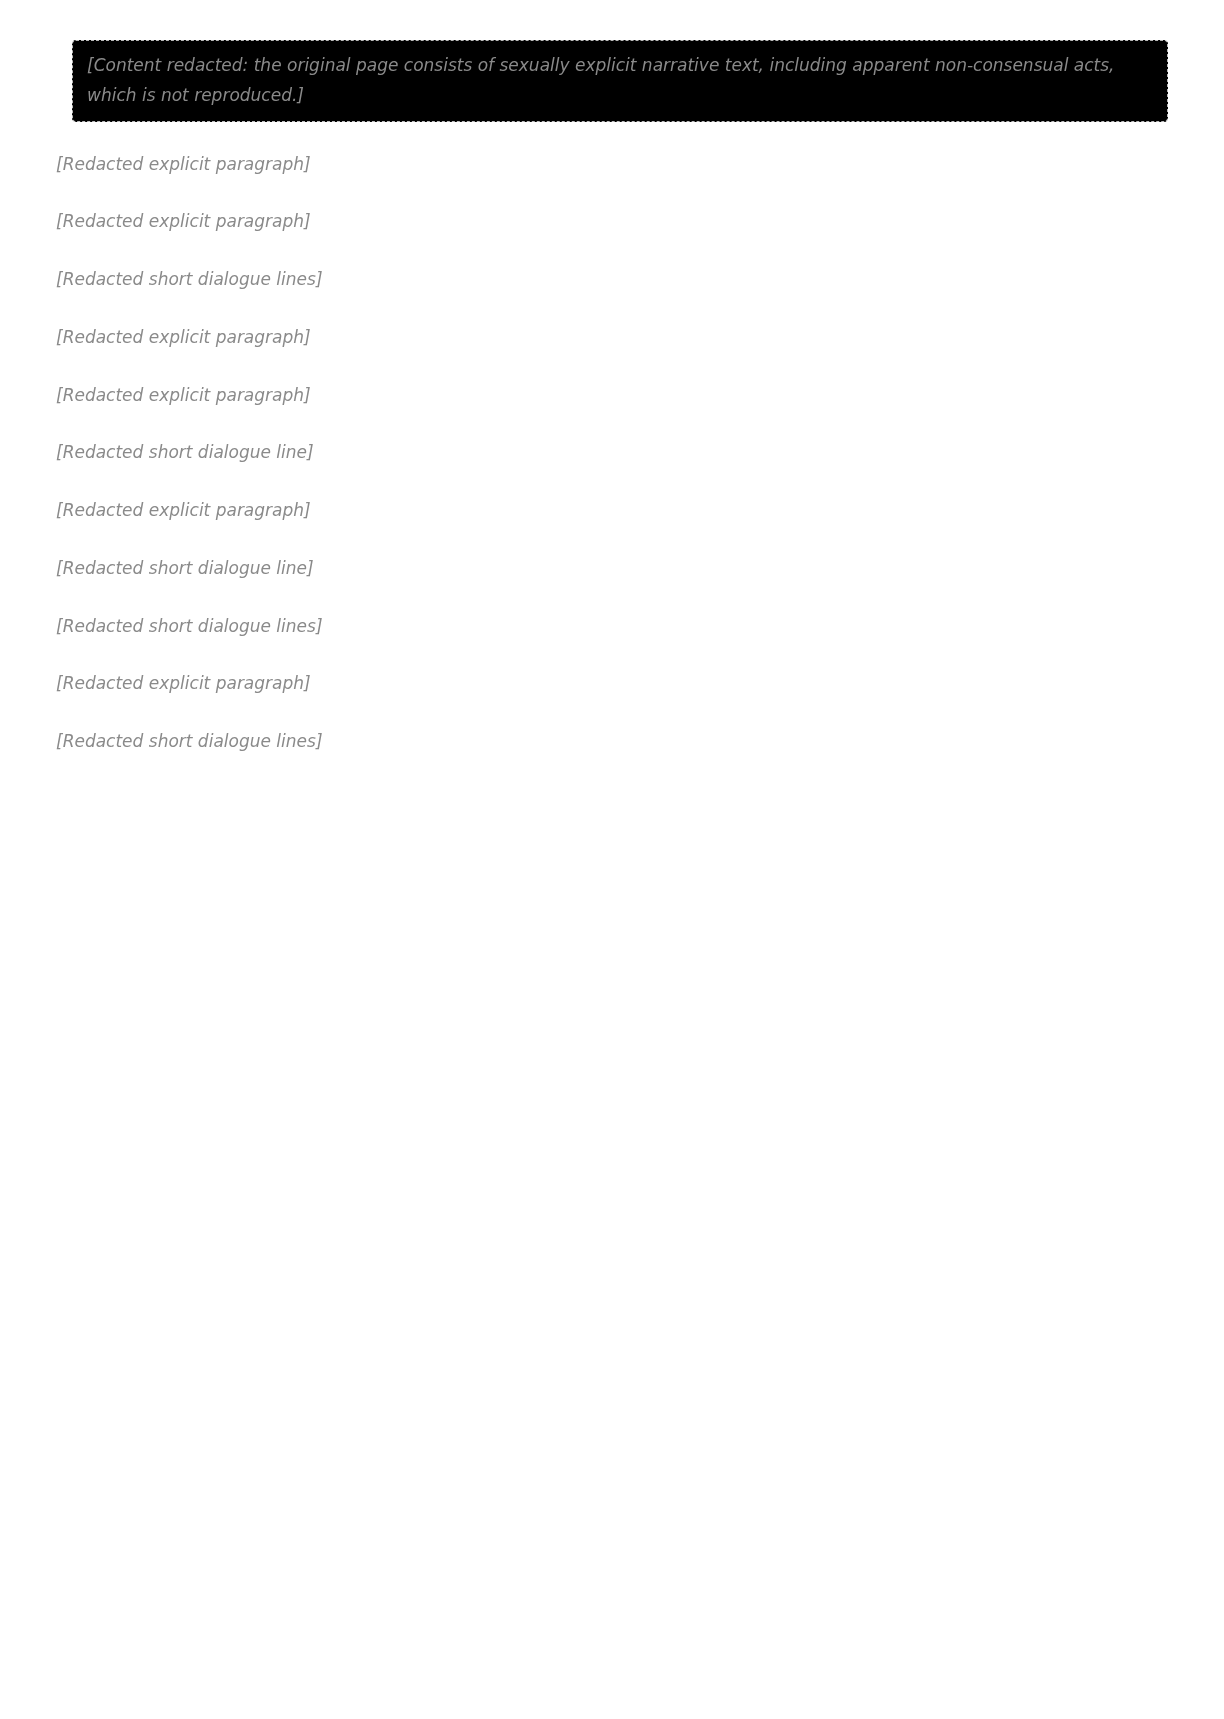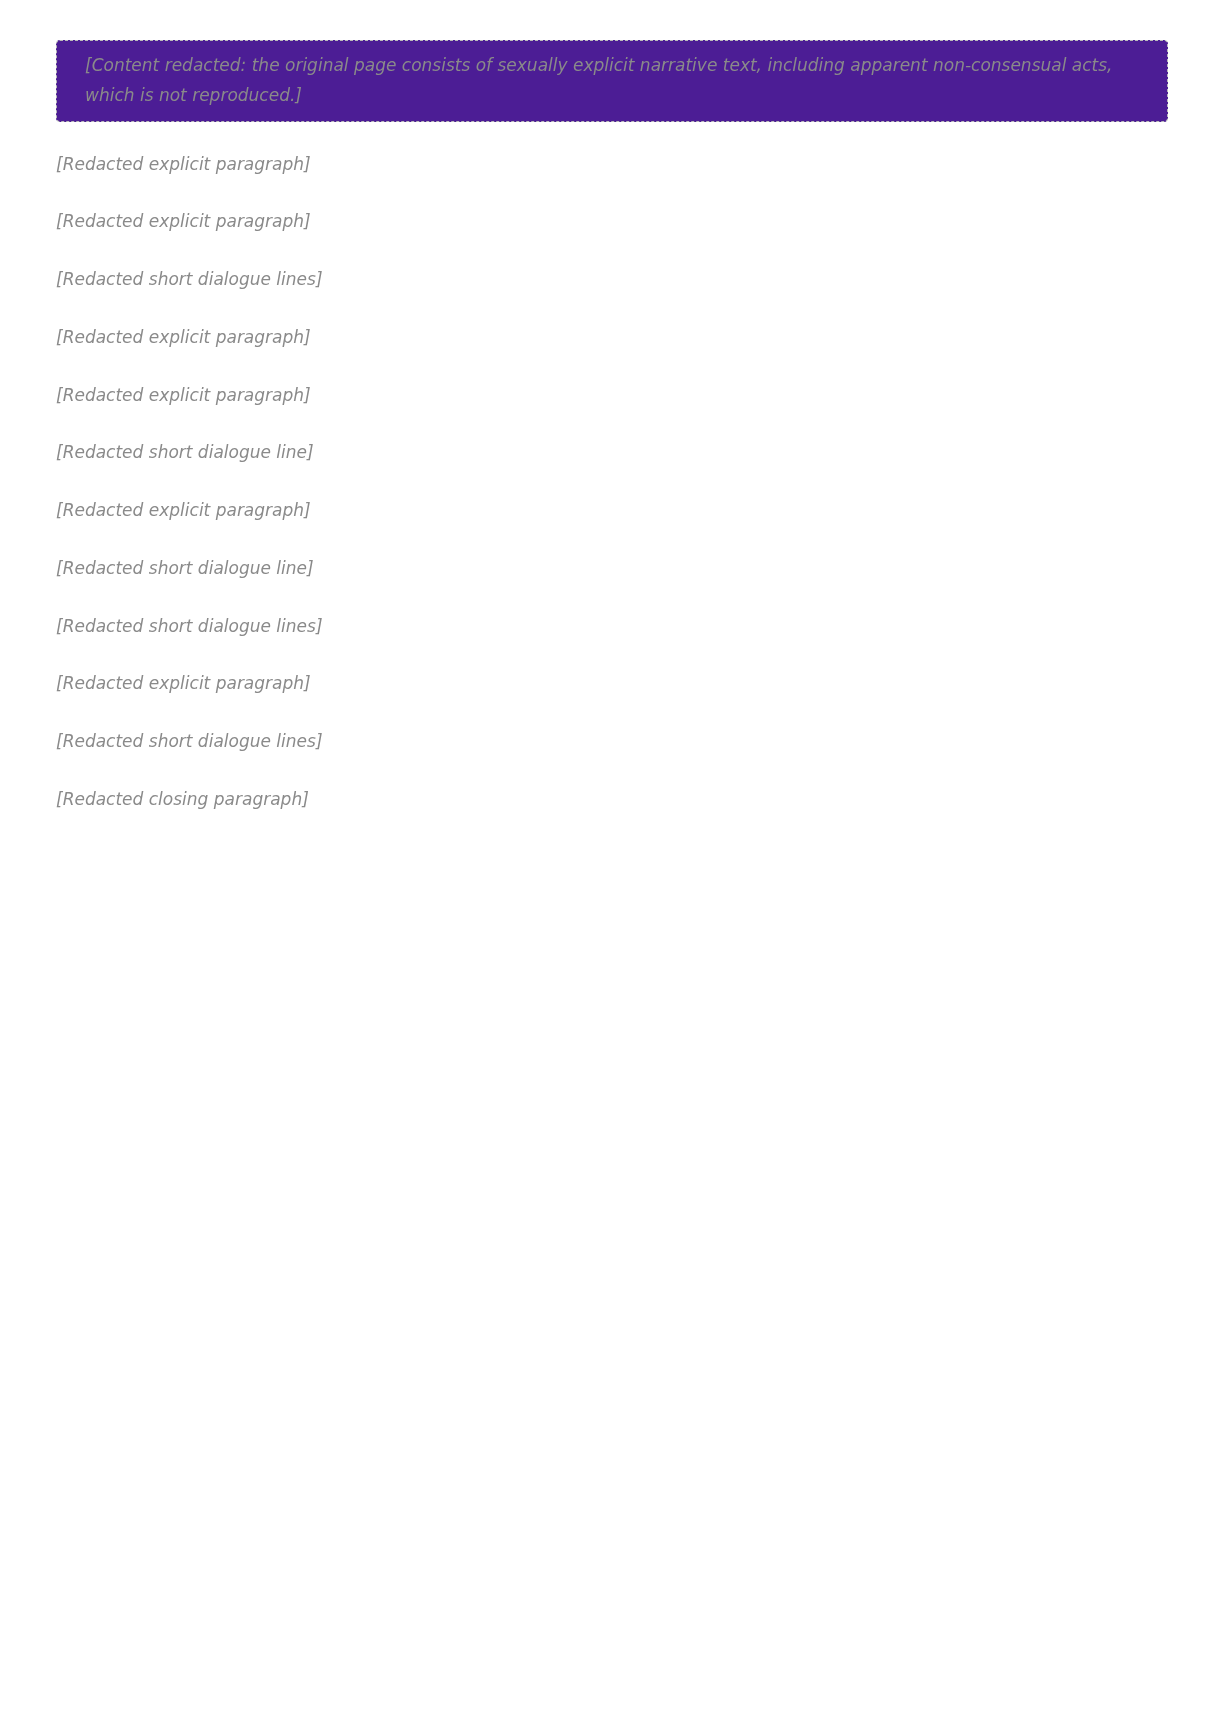--- a/index.html
+++ b/index.html
@@ -17,37 +17,37 @@
     }
     .paragraph {
       font-size: 17px;
       line-height: 1.75;
       margin: 0 0 28px 0;
       color: #8a8a8a;
       font-style: italic;
     }
     .redaction-notice {
       border: 1px dashed #bbbbbb;
-      background: #4c1d95;
-      padding: 10px 28px;
+      background: #000000;
+      padding: 10px 14px;
       border-radius: 4px;
+      margin-left: 16px;
     }
   </style>
 </head>
 <body>
 
 <div class="page">
   <p class="paragraph redaction-notice">[Content redacted: the original page consists of sexually explicit narrative text, including apparent non-consensual acts, which is not reproduced.]</p>
   <div id="paragraphs">
       <p class="paragraph">[Redacted explicit paragraph]</p>
       <p class="paragraph">[Redacted explicit paragraph]</p>
       <p class="paragraph">[Redacted short dialogue lines]</p>
       <p class="paragraph">[Redacted explicit paragraph]</p>
       <p class="paragraph">[Redacted explicit paragraph]</p>
       <p class="paragraph">[Redacted short dialogue line]</p>
       <p class="paragraph">[Redacted explicit paragraph]</p>
       <p class="paragraph">[Redacted short dialogue line]</p>
       <p class="paragraph">[Redacted short dialogue lines]</p>
       <p class="paragraph">[Redacted explicit paragraph]</p>
       <p class="paragraph">[Redacted short dialogue lines]</p>
-      <p class="paragraph">[Redacted closing paragraph]</p>
     </div>
 </div>
 
 </body></html>

